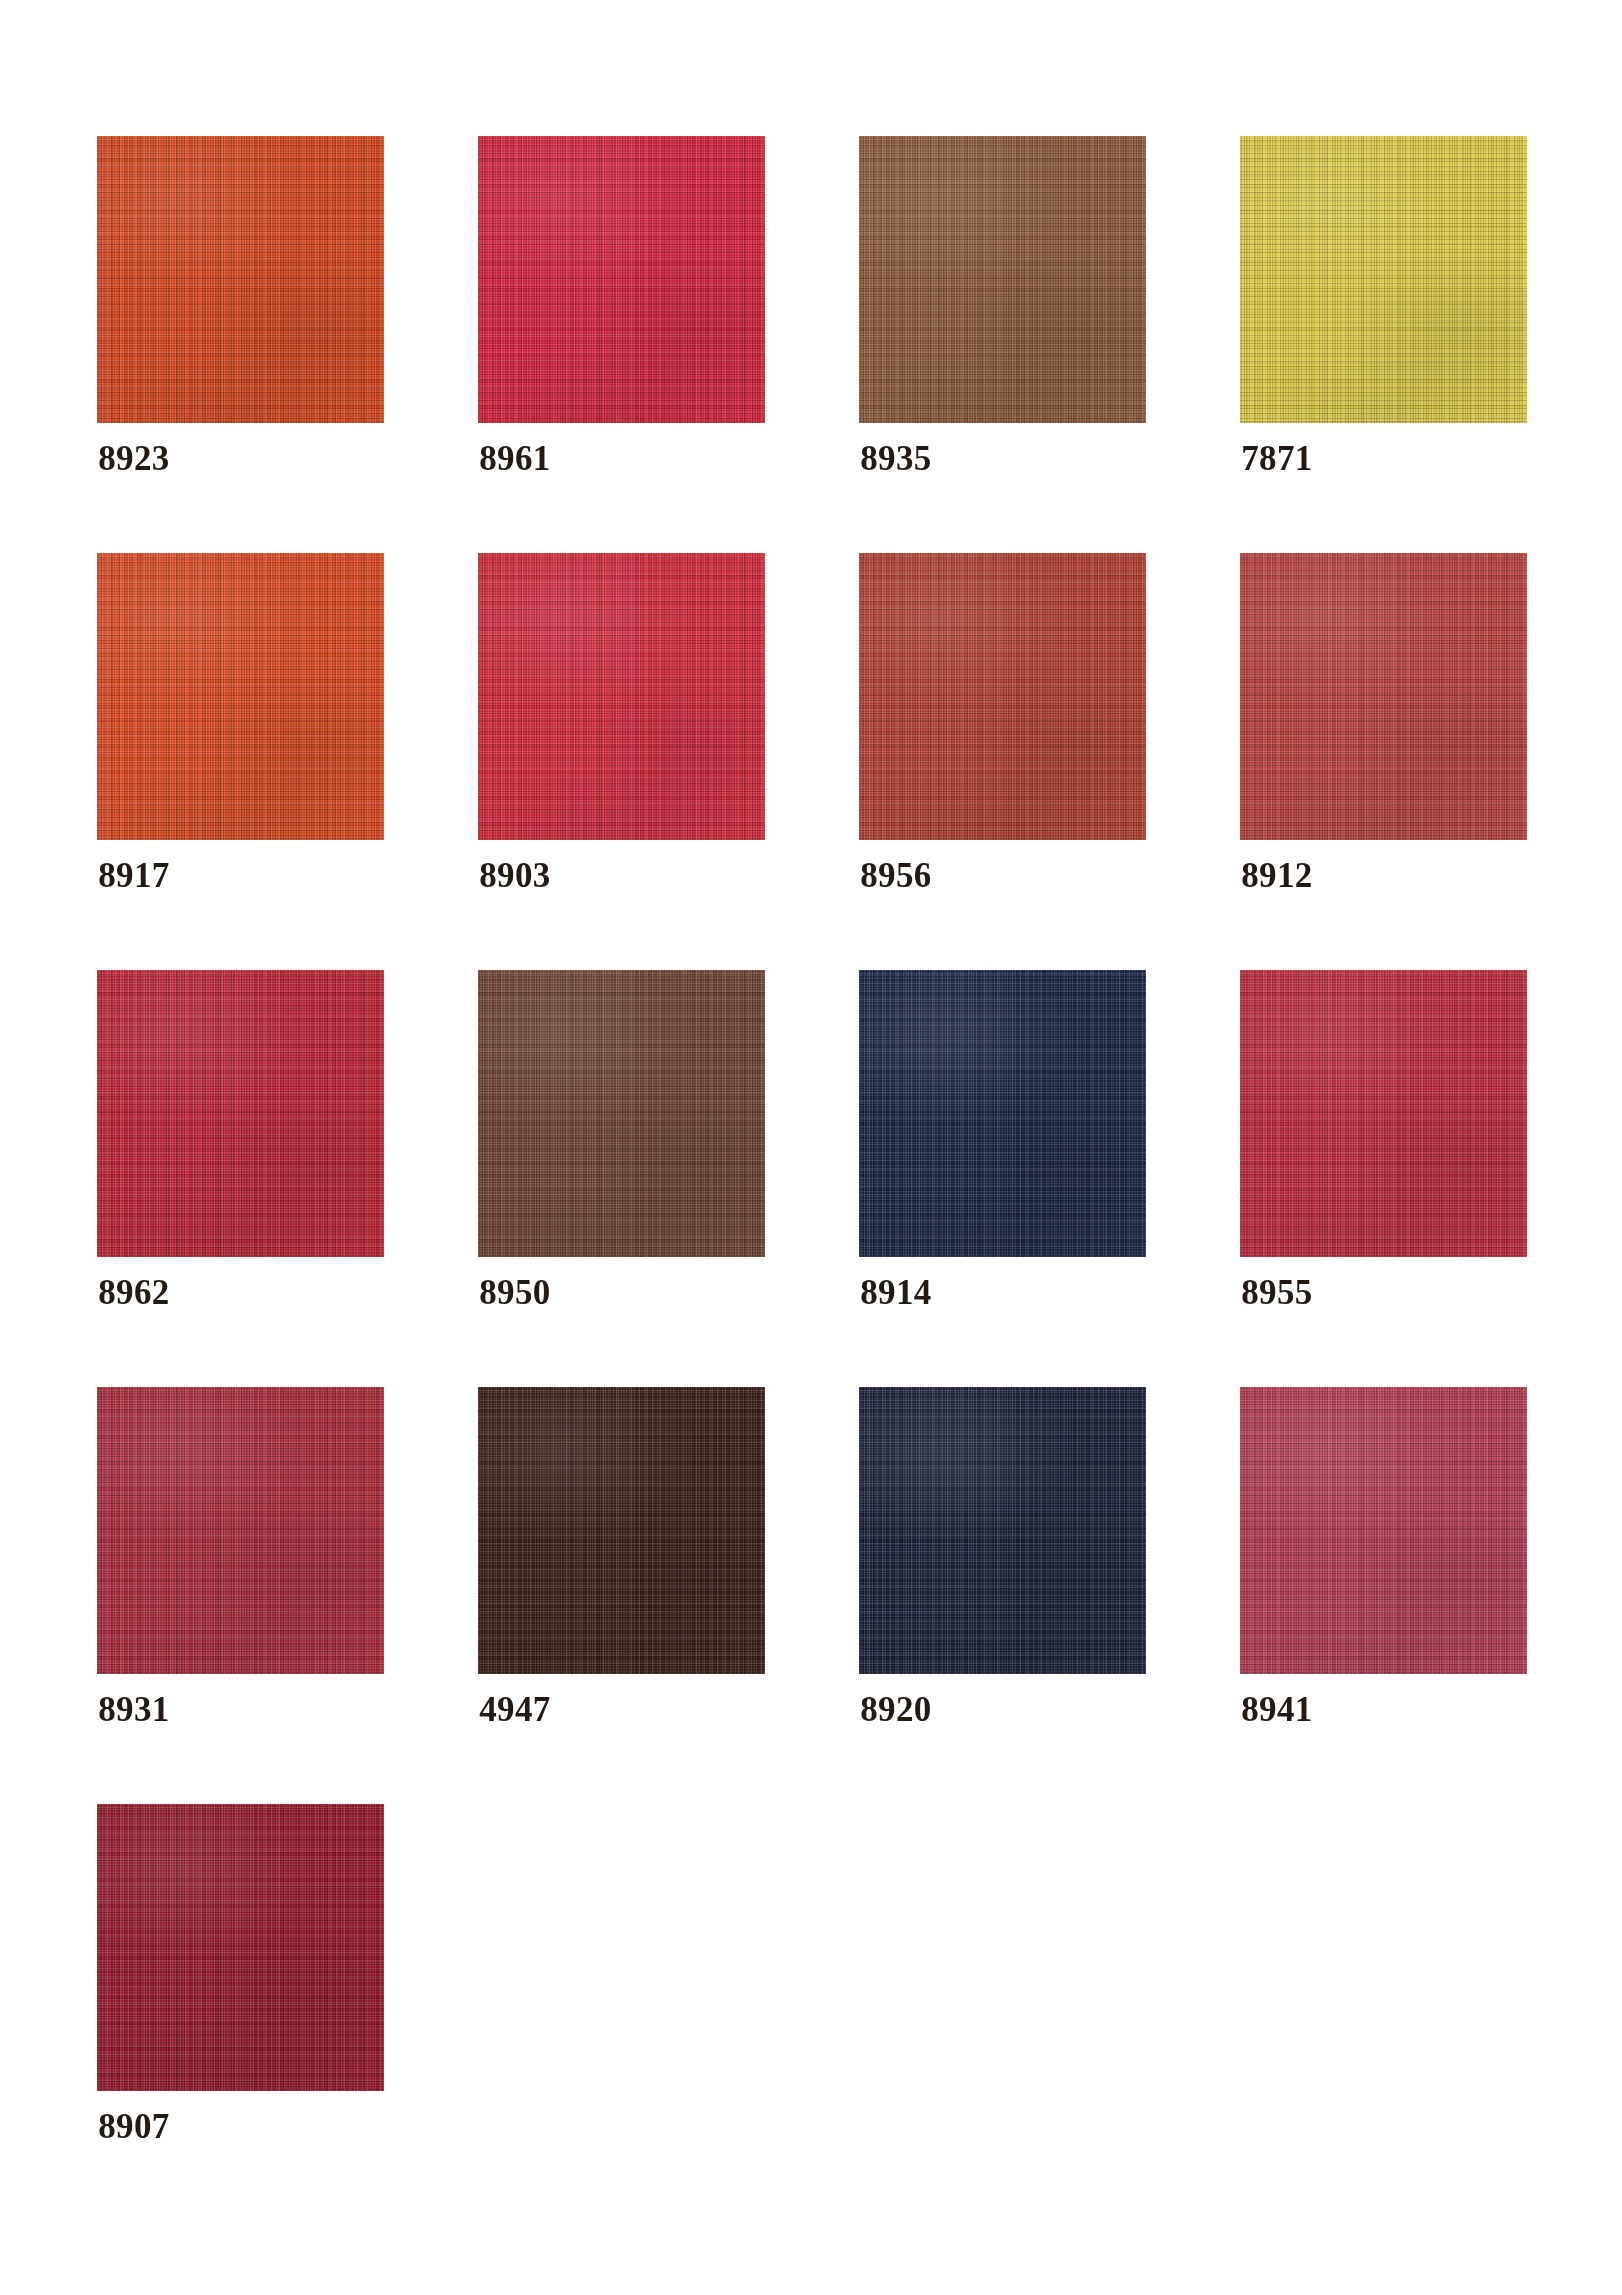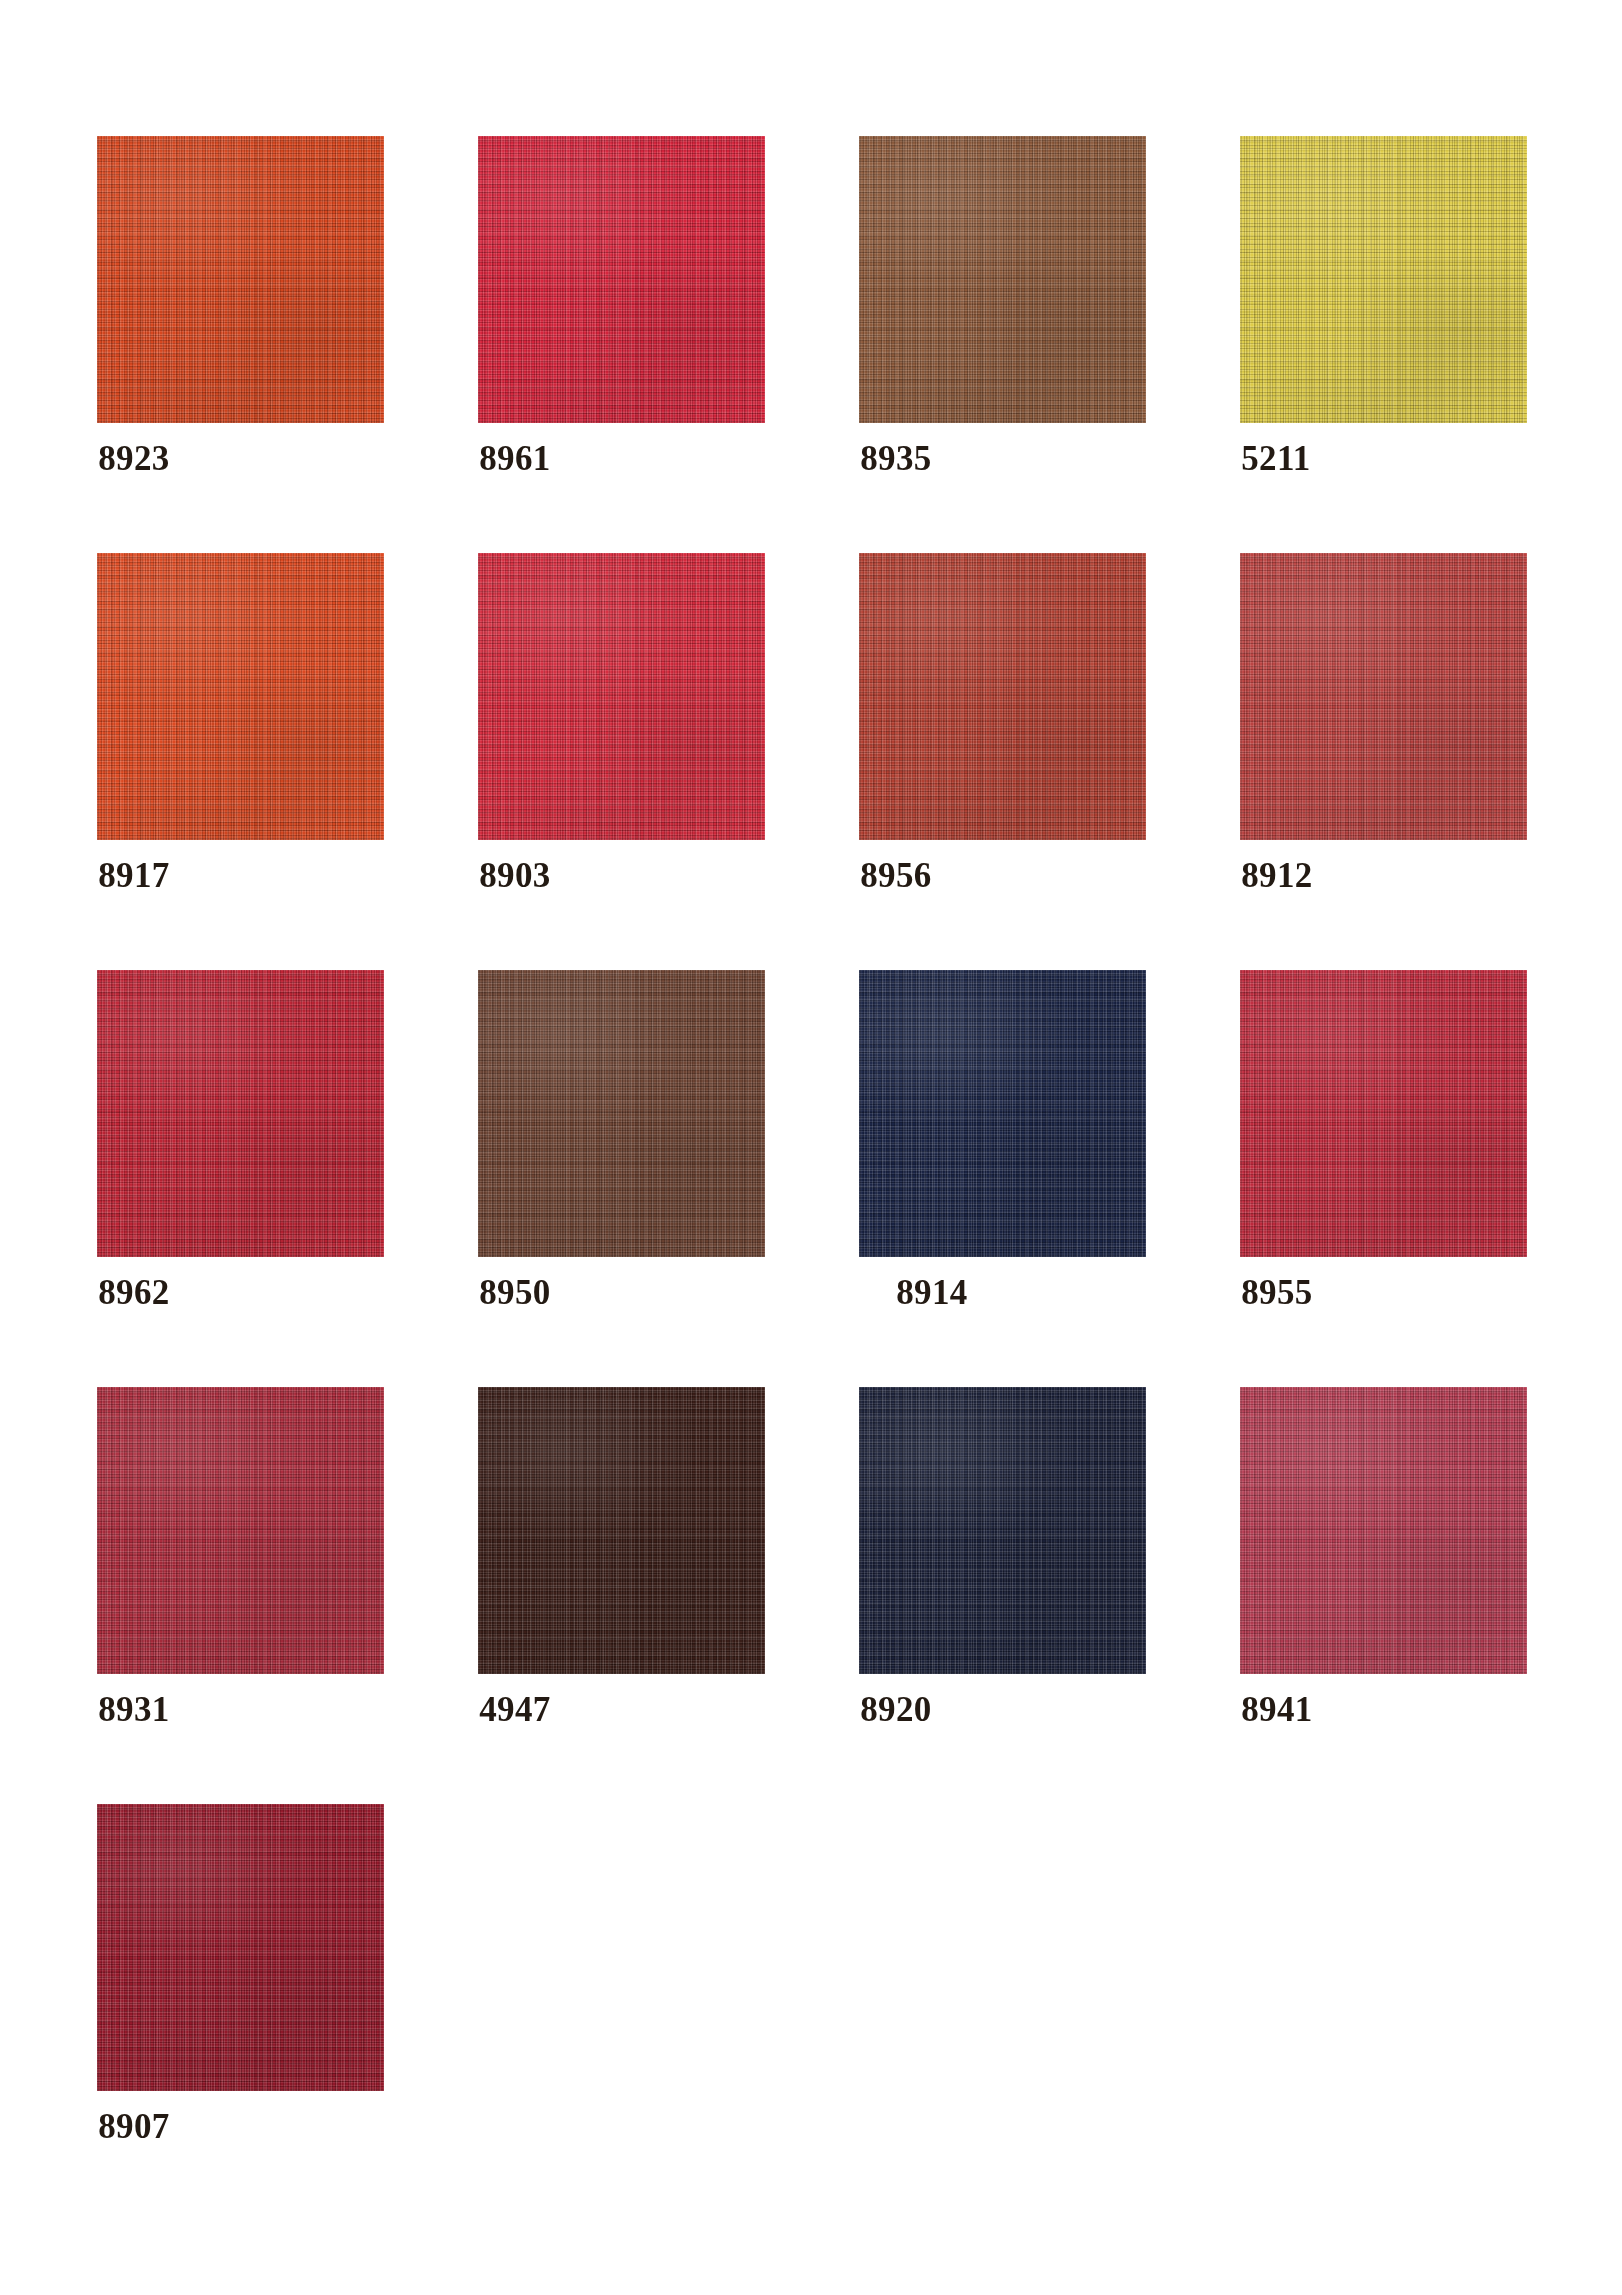--- a/index.html
+++ b/index.html
@@ -121,21 +121,21 @@
     <div class="swatch-cell">
       <div class="swatch-chip" style="background-color: rgb(215, 36, 60);"></div>
       <div class="swatch-label" style="color: rgb(35, 26, 19);">8961</div>
     </div>
     <div class="swatch-cell">
       <div class="swatch-chip" style="background-color: rgb(141, 90, 59);"></div>
       <div class="swatch-label" style="color: rgb(35, 26, 19);">8935</div>
     </div>
     <div class="swatch-cell">
       <div class="swatch-chip" style="background-color: rgb(223, 205, 73);"></div>
-      <div class="swatch-label" style="color: rgb(35, 26, 19);">5211</div>
+      <div class="swatch-label" style="color: rgb(35, 26, 19);">7871</div>
     </div>
     <div class="swatch-cell">
       <div class="swatch-chip" style="background-color: rgb(221, 74, 34);"></div>
       <div class="swatch-label" style="color: rgb(35, 26, 19);">8917</div>
     </div>
     <div class="swatch-cell">
       <div class="swatch-chip" style="background-color: rgb(213, 42, 61);"></div>
       <div class="swatch-label" style="color: rgb(35, 26, 19);">8903</div>
     </div>
     <div class="swatch-cell">
@@ -149,21 +149,21 @@
     <div class="swatch-cell">
       <div class="swatch-chip" style="background-color: rgb(191, 36, 53);"></div>
       <div class="swatch-label" style="color: rgb(35, 26, 19);">8962</div>
     </div>
     <div class="swatch-cell">
       <div class="swatch-chip" style="background-color: rgb(110, 68, 51);"></div>
       <div class="swatch-label" style="color: rgb(35, 26, 19);">8950</div>
     </div>
     <div class="swatch-cell">
       <div class="swatch-chip" style="background-color: rgb(26, 36, 69);"></div>
-      <div class="swatch-label" style="color: rgb(35, 26, 19); margin-left: 36px;">8914</div>
+      <div class="swatch-label" style="color: rgb(35, 26, 19);">8914</div>
     </div>
     <div class="swatch-cell">
       <div class="swatch-chip" style="background-color: rgb(192, 42, 61);"></div>
       <div class="swatch-label" style="color: rgb(35, 26, 19);">8955</div>
     </div>
     <div class="swatch-cell">
       <div class="swatch-chip" style="background-color: rgb(171, 43, 60);"></div>
       <div class="swatch-label" style="color: rgb(35, 26, 19);">8931</div>
     </div>
     <div class="swatch-cell">

